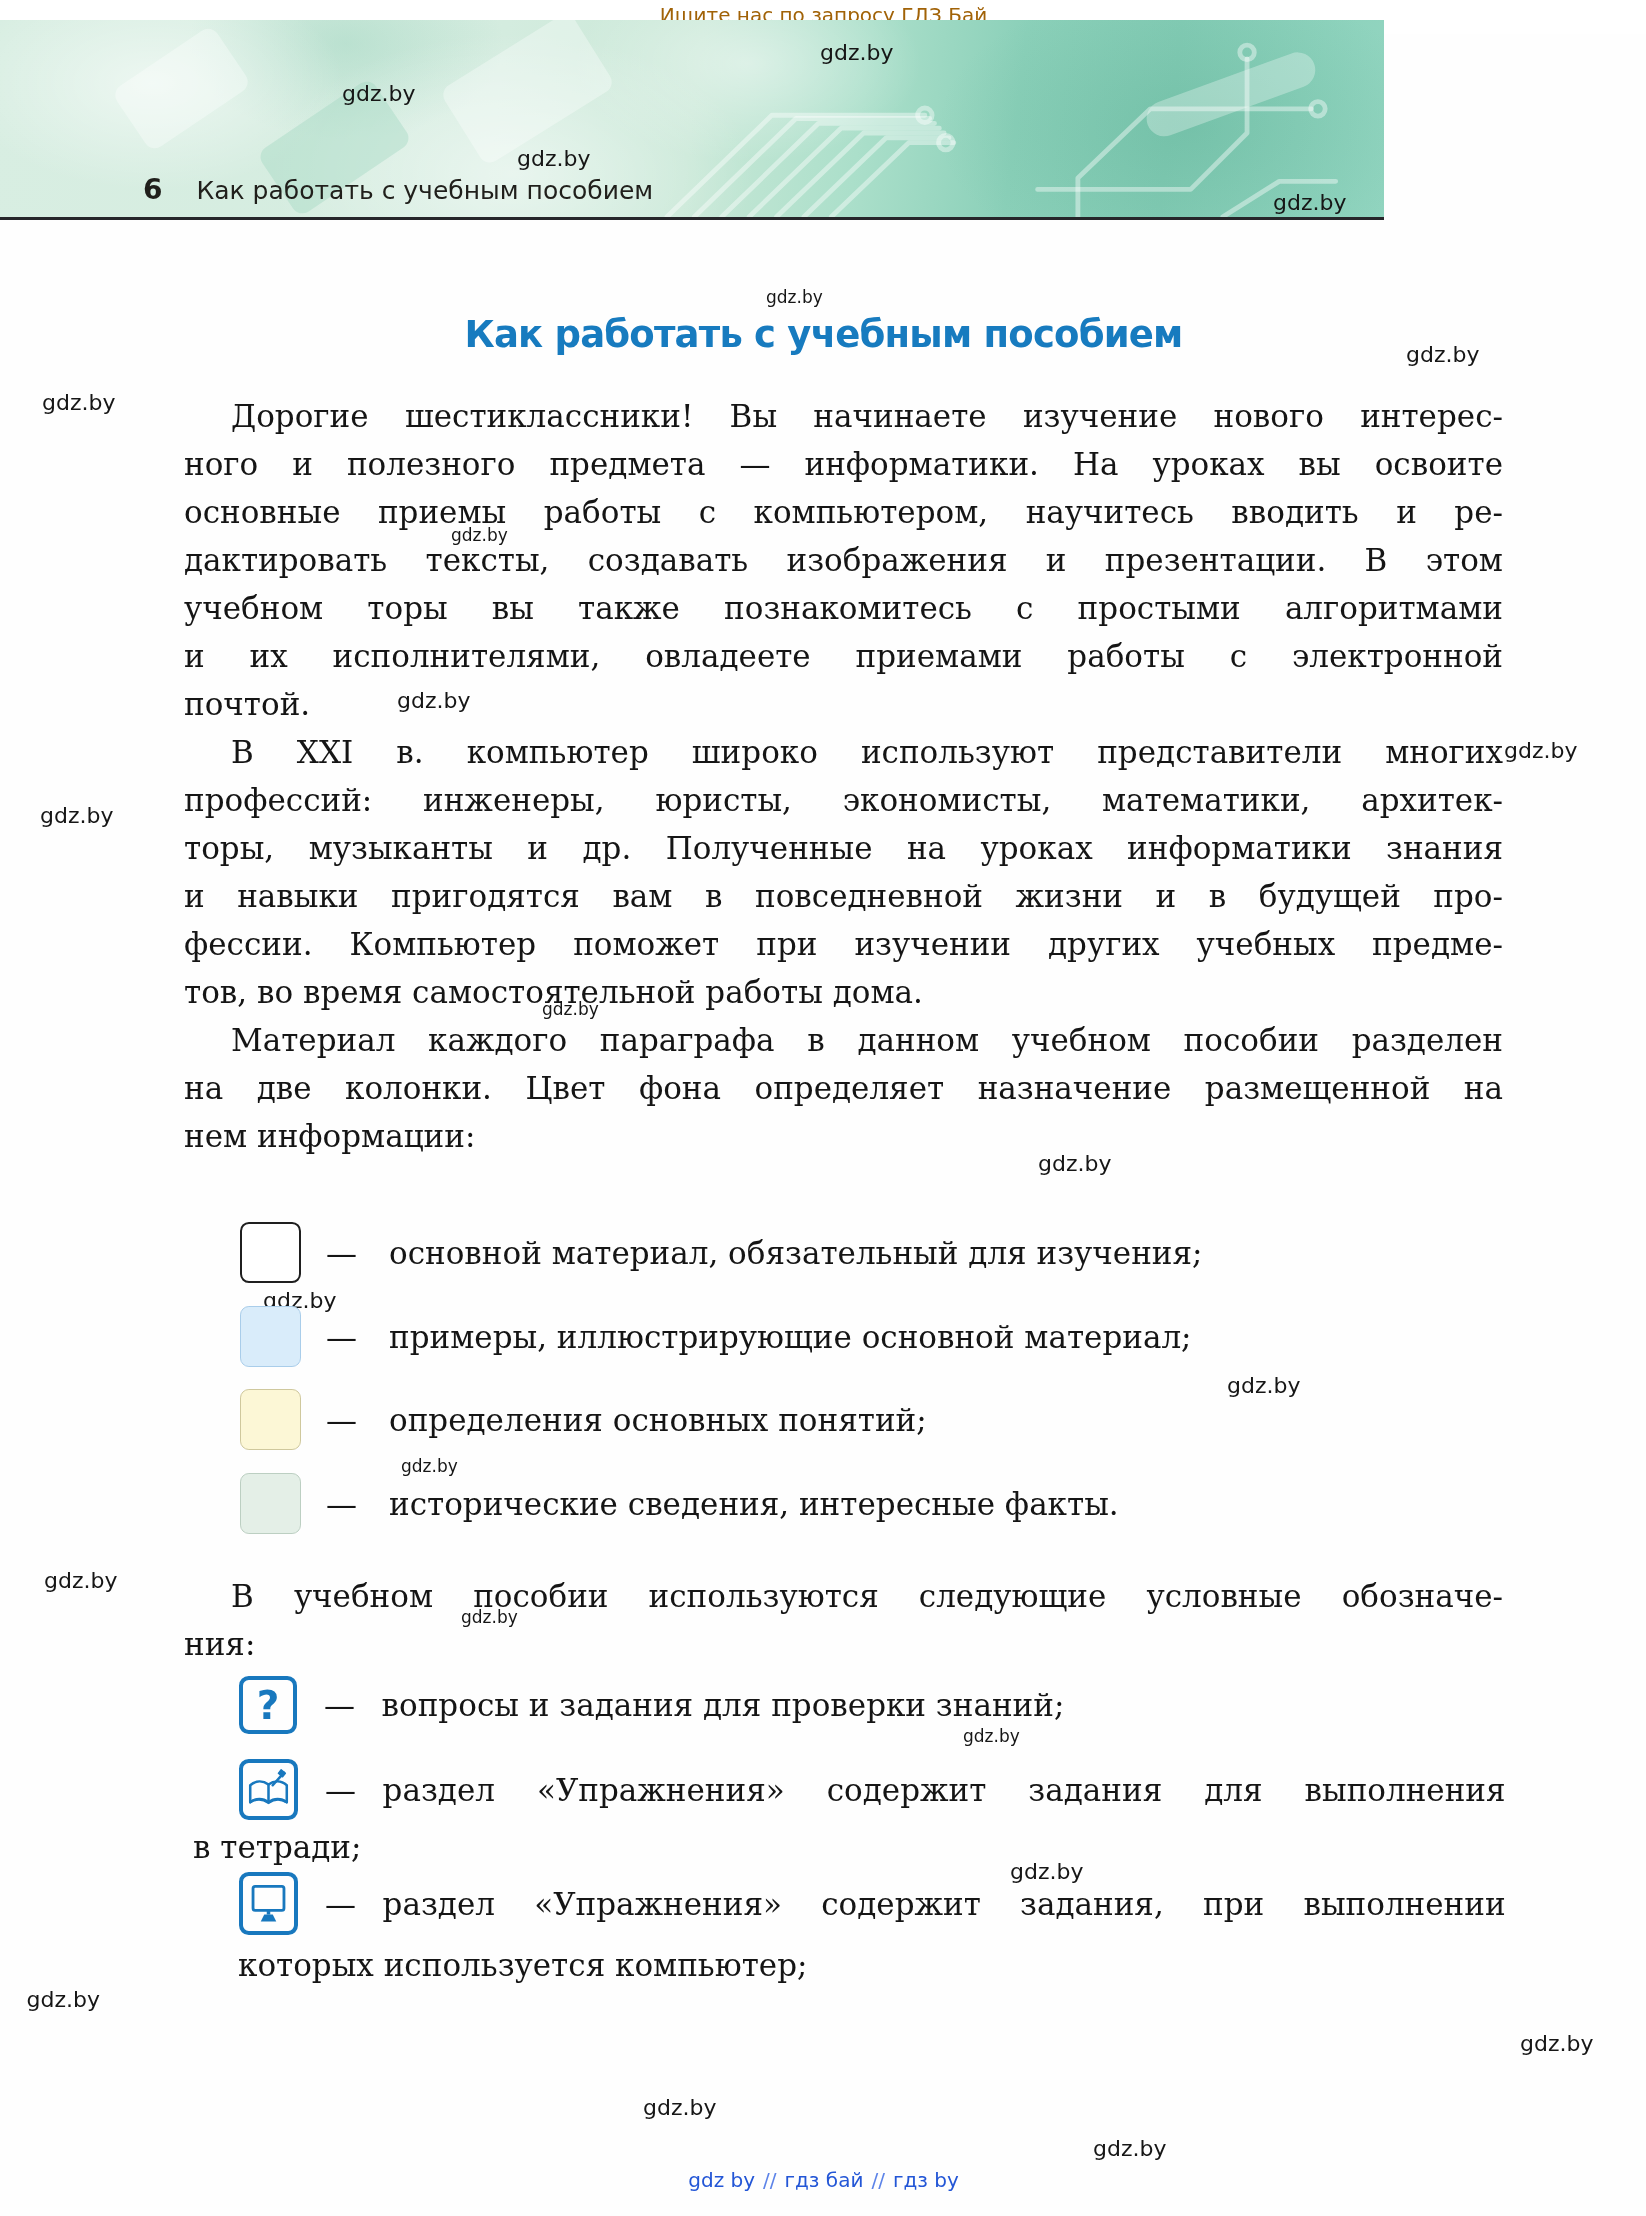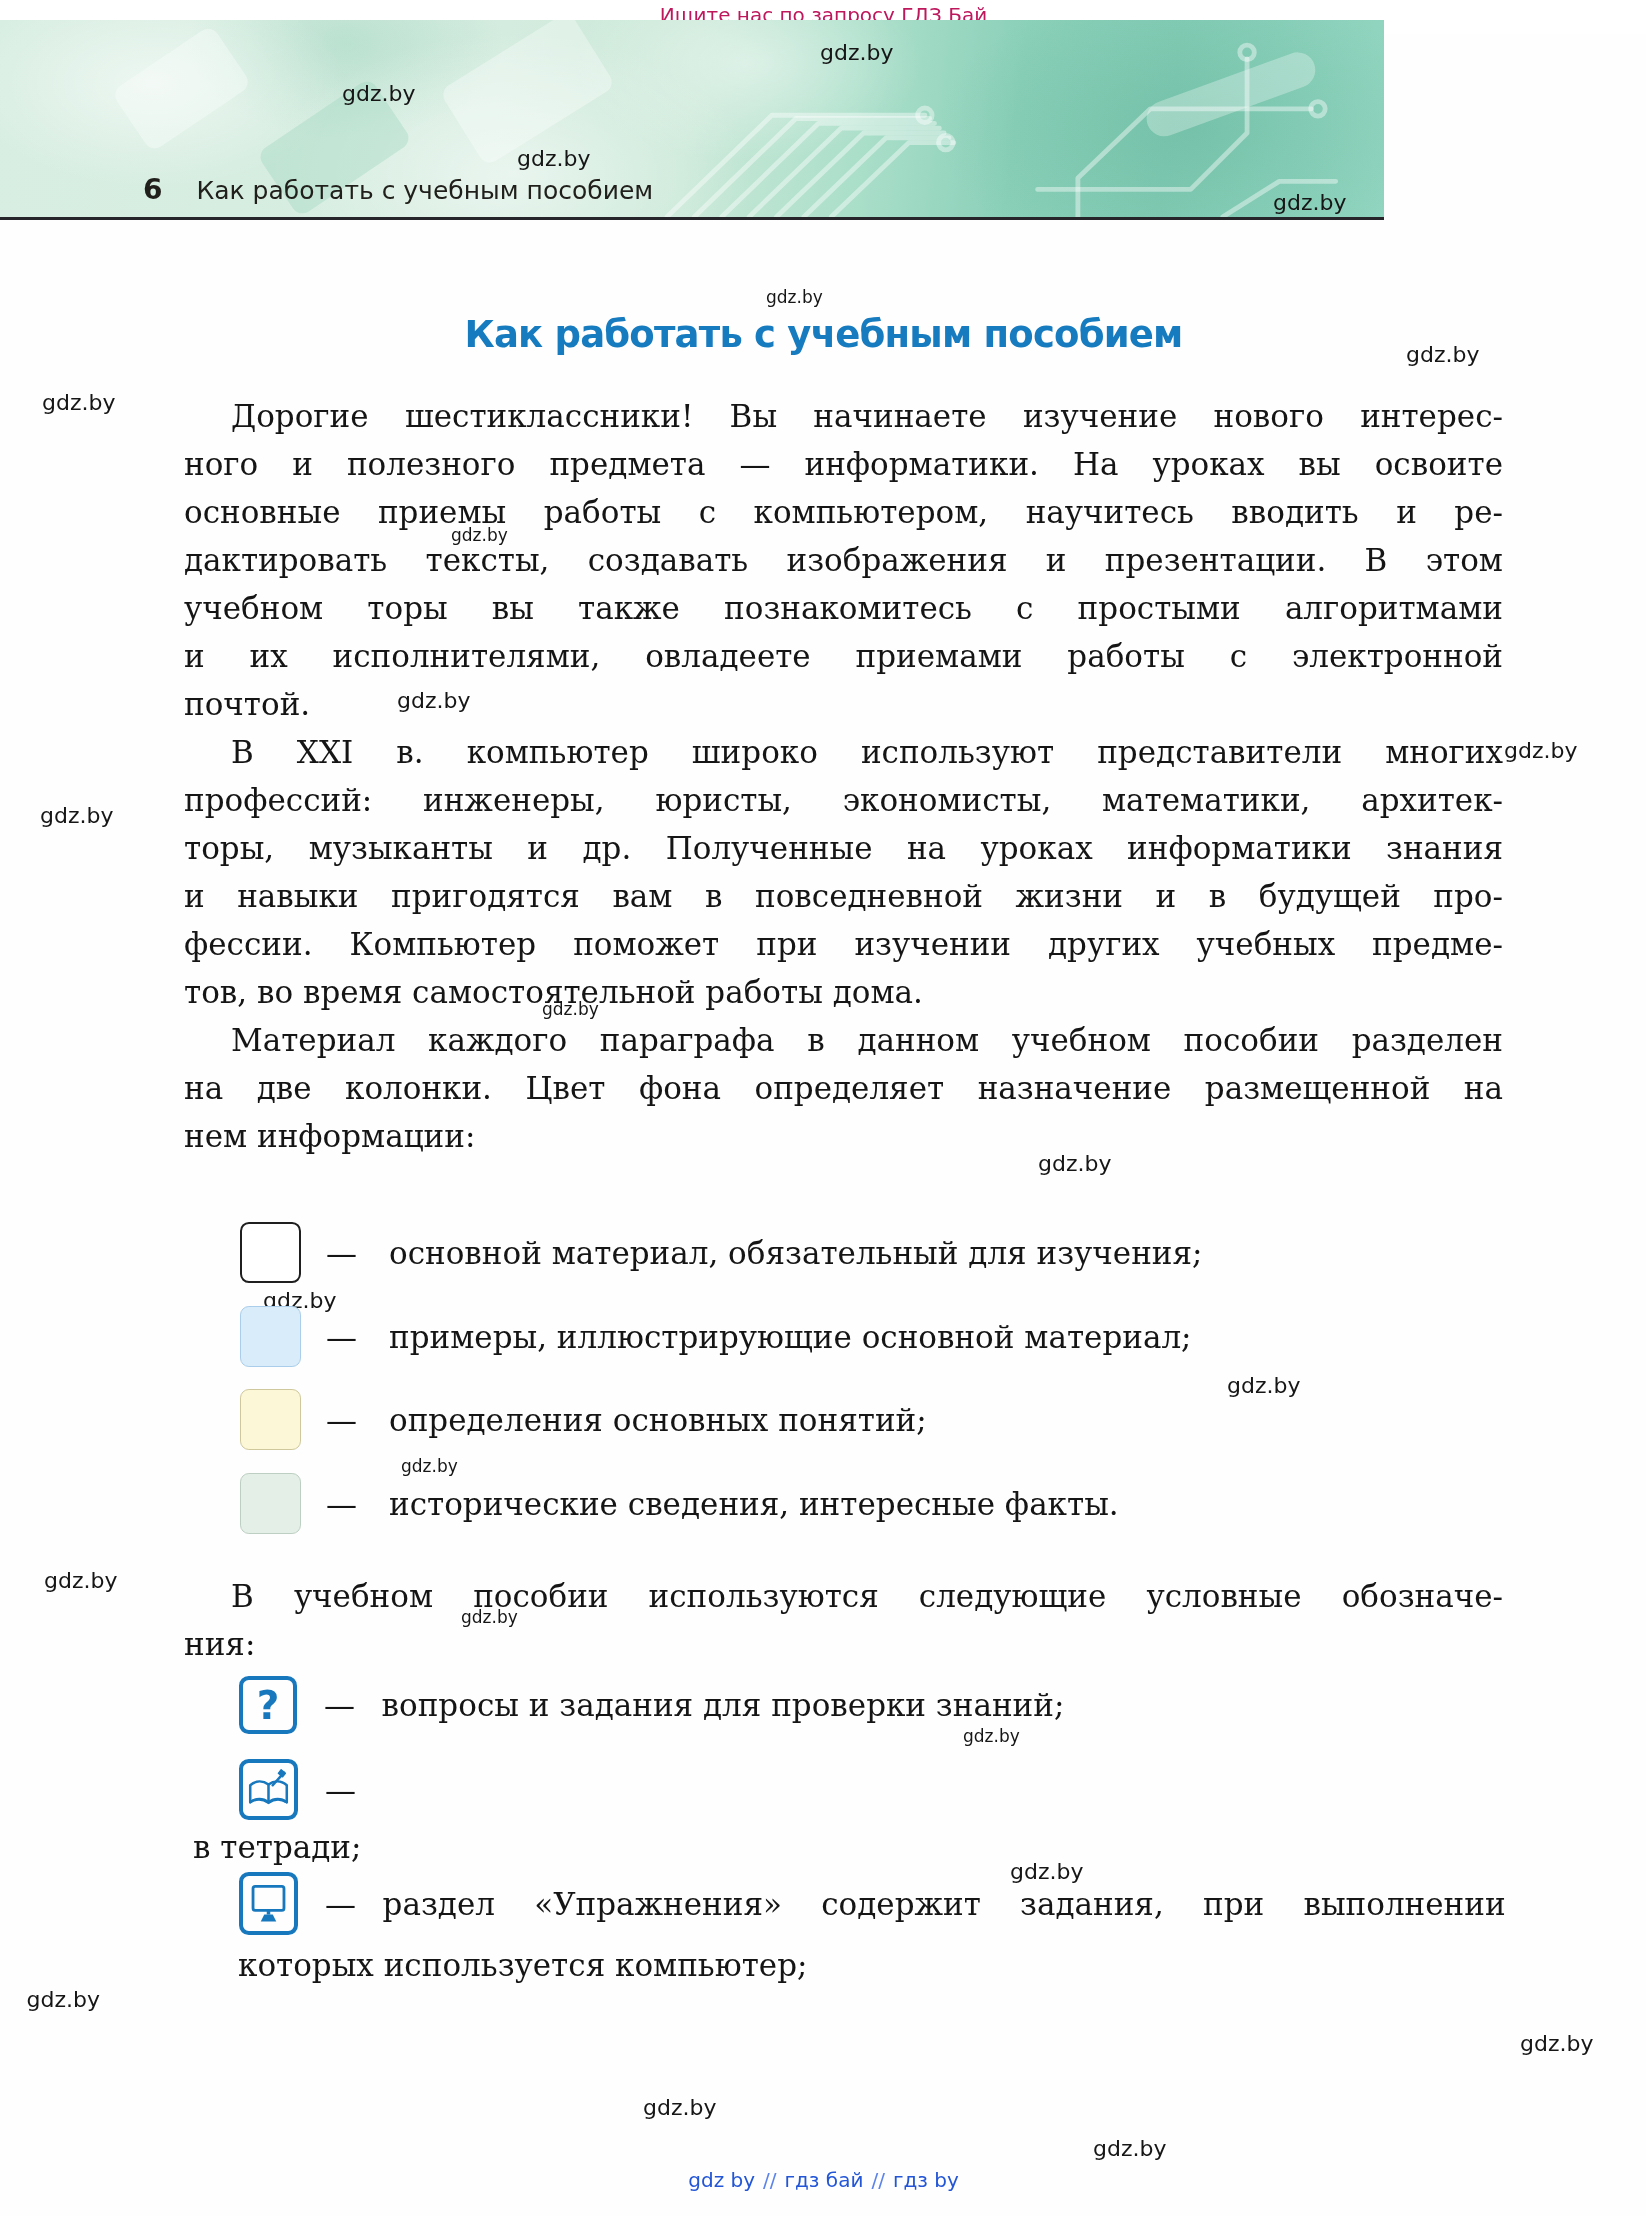--- a/index.html
+++ b/index.html
@@ -3,21 +3,21 @@
 <meta charset="utf-8">
 <style>
   html,body{margin:0;padding:0;background:#ffffff;}
   #page{position:relative;width:1647px;height:2216px;background:#fefefe;overflow:hidden;
         font-family:"DejaVu Serif","Liberation Serif",serif;color:#151515;}
 
   
   .top-strip{position:absolute;top:0;left:0;width:100%;height:34px;background:#ffffff;}
   .promo-line{position:absolute;top:3.2px;left:0;width:100%;text-align:center;
               font-family:"DejaVu Sans","Liberation Sans",sans-serif;
-              font-size:20px;color:#be185d;}
+              font-size:20px;color:#a16207;}
 
   
   .banner{position:absolute;top:20px;left:0;width:1384px;height:197px;
     background:
       radial-gradient(ellipse 274px 153px at 11% 32%, rgba(255,255,255,.55), rgba(255,255,255,0) 70%),
       radial-gradient(ellipse 347px 201px at 37% 78%, rgba(255,255,255,.50), rgba(255,255,255,0) 70%),
       radial-gradient(ellipse 242px 137px at 54% 22%, rgba(255,255,255,.45), rgba(255,255,255,0) 72%),
       radial-gradient(ellipse 226px 137px at 25% 12%, rgba(125,198,172,.30), rgba(255,255,255,0) 70%),
       radial-gradient(ellipse 338px 193px at 86% 55%, rgba(70,160,132,.25), rgba(255,255,255,0) 75%),
       linear-gradient(97deg,#d8eee2 0%,#d4ecdf 36%,#c9e8d7 50%,#abdfca 62%,#8bd0b9 73%,#84ccb5 84%,#92d5c0 100%);
@@ -196,20 +196,21 @@
     <div class="icon-box book-box">
       <svg width="45" height="47" viewBox="0 0 64 64" fill="none" stroke="#1878be" stroke-width="3.6" stroke-linecap="round" stroke-linejoin="round">
         <path d="M6,26 C14,19 24,19 32,25 C40,19 50,19 58,26 V50 C50,44 40,44 32,50 C24,44 14,44 6,50 Z"></path>
         <path d="M32,25 V50"></path>
         <path d="M6,50 C14,45 24,45 32,51 C40,45 50,45 58,50"></path>
         <path d="M38,26 L54,8"></path>
         <path d="M50,4 l6,5 -4,5 -6,-5 z" fill="#1878be" stroke-width="2"></path>
       </svg>
     </div>
     <span class="sym-dash">—</span>
+    <span class="sym-label stretch">раздел «Упражнения» содержит задания для выполнения</span>
   </div>
   <div class="cont-line" style="top:1823px;">в тетради;</div>
 
   <div class="symbol-row" style="top:1872px;">
     <div class="icon-box mon-box">
       <svg width="45" height="48" viewBox="0 0 64 66" fill="none" stroke="#1878be" stroke-width="4" stroke-linejoin="round">
         <rect x="10" y="8" width="44" height="34" rx="3"></rect>
         <path d="M26,48 h12 l5,10 h-22 z" fill="#1878be" stroke="none"></path>
         <path d="M32,42 v6" stroke-width="5"></path>
       </svg>

